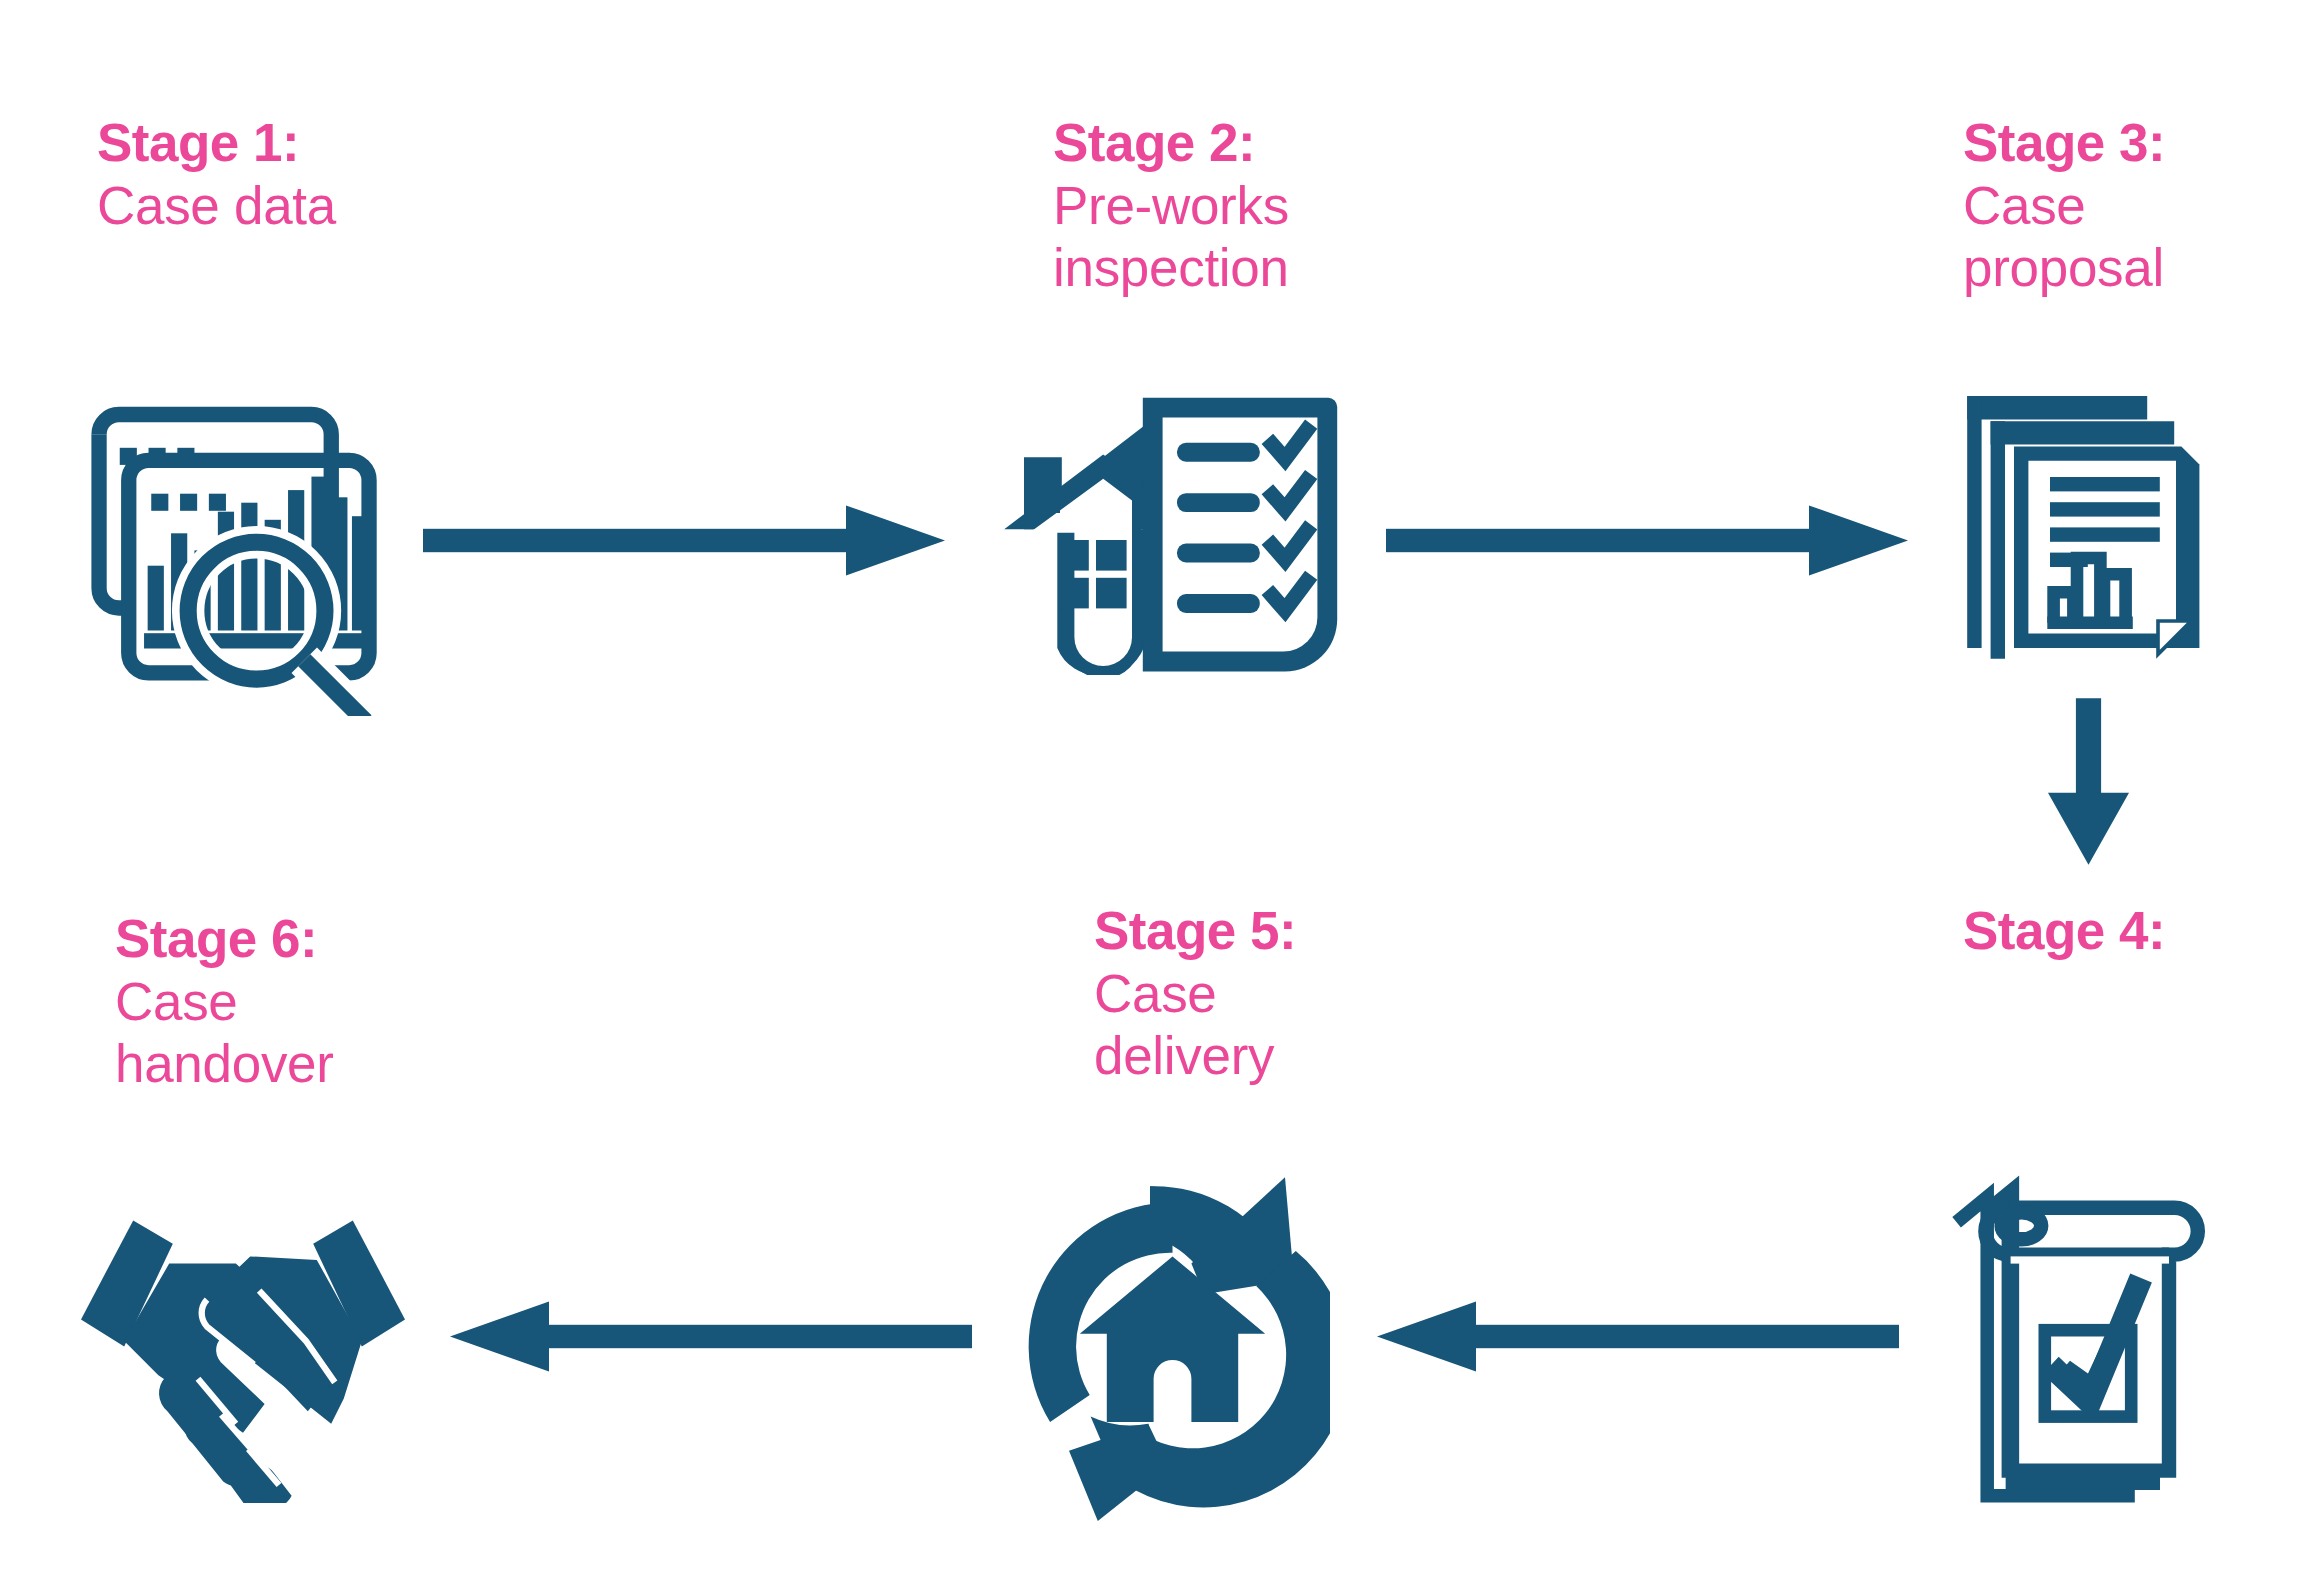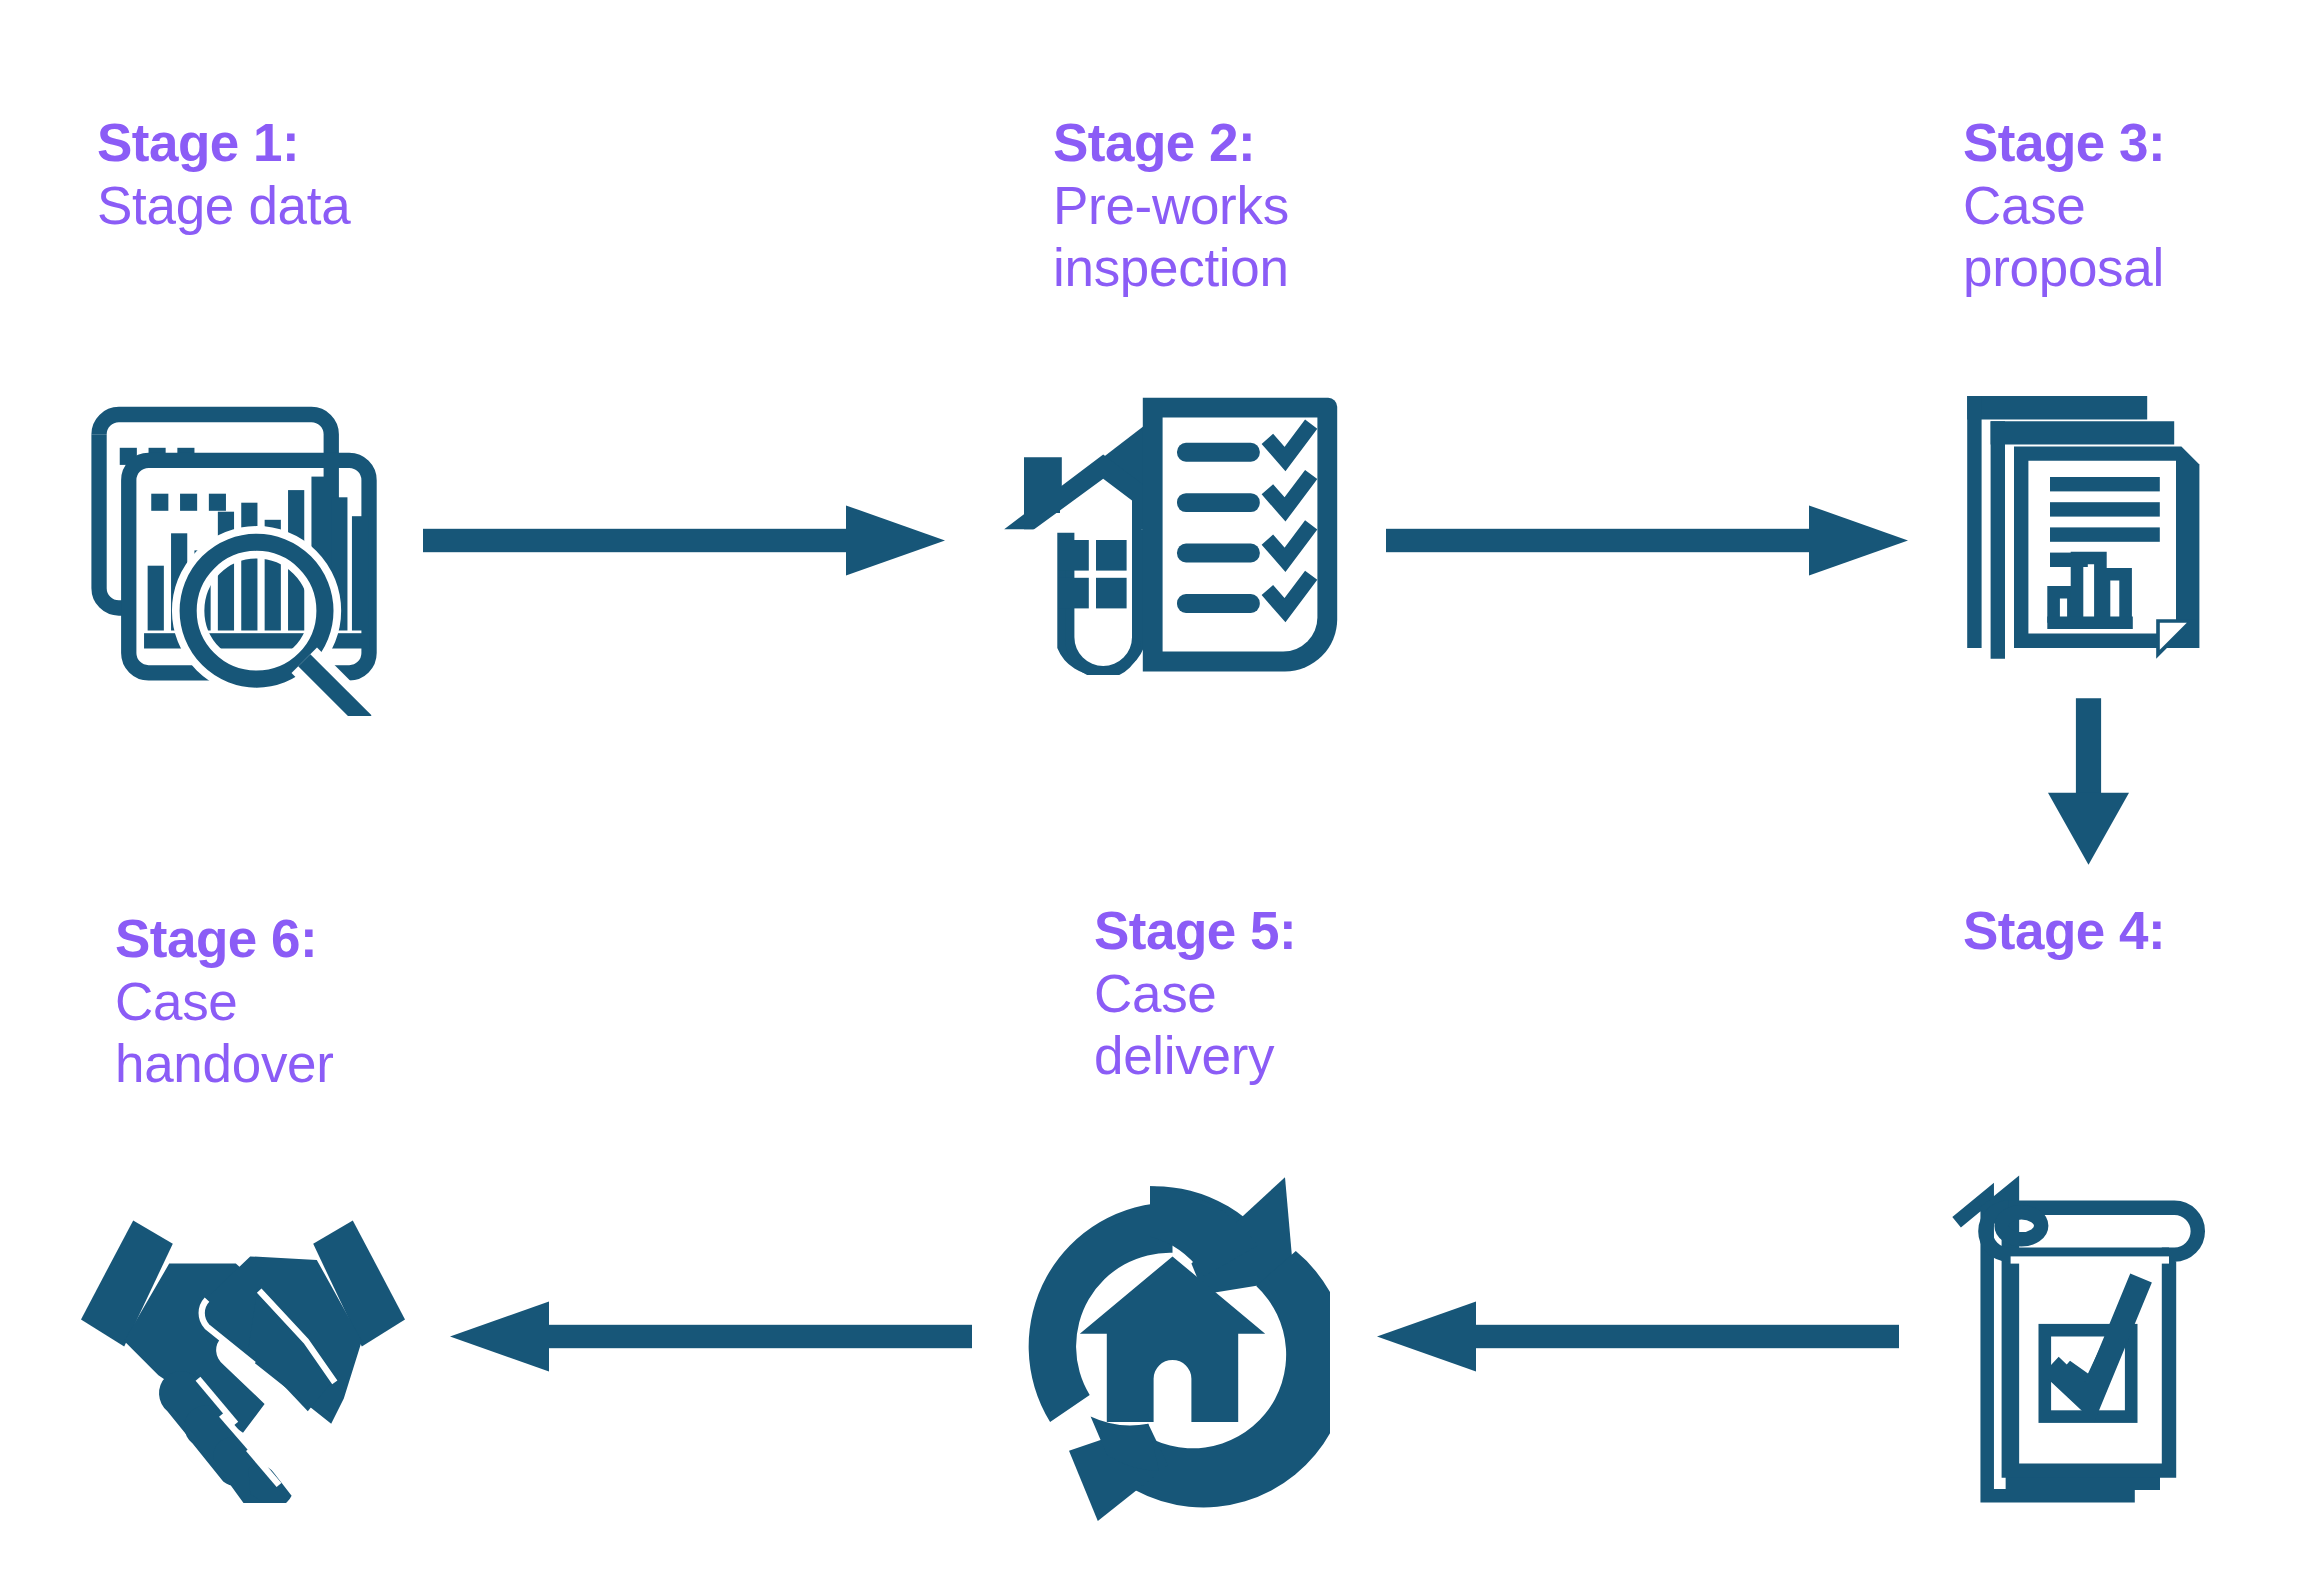--- a/index.html
+++ b/index.html
@@ -6,21 +6,21 @@
   body{
     width:2304px;height:1594px;
     background:#ffffff;
     font-family:"Liberation Sans", sans-serif;
     overflow:hidden;
     position:relative;
   }
   .canvas{position:absolute;inset:0;}
 
   
-  .stage-label{position:absolute;color:#8b5cf6;line-height:1.18;}
+  .stage-label{position:absolute;color:#ec4899;line-height:1.18;}
   .stage-title{font-weight:bold;font-size:53px;letter-spacing:-0.5px;display:block;}
   .stage-desc{font-weight:normal;font-size:53px;letter-spacing:-0.3px;display:block;white-space:pre-line;}
 
   
   .lbl-s1{left:97px;top:112px;}
   .lbl-s2{left:1053px;top:112px;}
   .lbl-s3{left:1963px;top:112px;}
   .lbl-s6{left:115px;top:900px;margin-top:8px;}
   .lbl-s5{left:1053px;top:900px;margin-left:41px;}
   .lbl-s4{left:1963px;top:900px;}
@@ -45,21 +45,21 @@
   .ar-4{left:1377px;top:1296px; width:522px;height:81px;}
   .ar-5{left:450px; top:1296px; width:522px;height:81px;}
 </style>
 </head>
 <body>
 
 <div class="canvas">
 
   <div class="stage-label lbl-s1">
     <span class="stage-title">Stage 1:</span>
-    <span class="stage-desc">Stage data</span>
+    <span class="stage-desc">Case data</span>
   </div>
 
   <div class="icon-box ic-s1">
     <svg viewBox="0 0 395 380" xmlns="http://www.w3.org/2000/svg">
       <g fill="none" stroke="#175678" stroke-width="17">
 
         <path d="M22 67 a22 22 0 0 1 22-22 H258 a22 22 0 0 1 22 22 V230"></path>
         <path d="M22 67 V238 a22 22 0 0 0 22 22 H60"></path>
       </g>
       <g fill="#175678">

